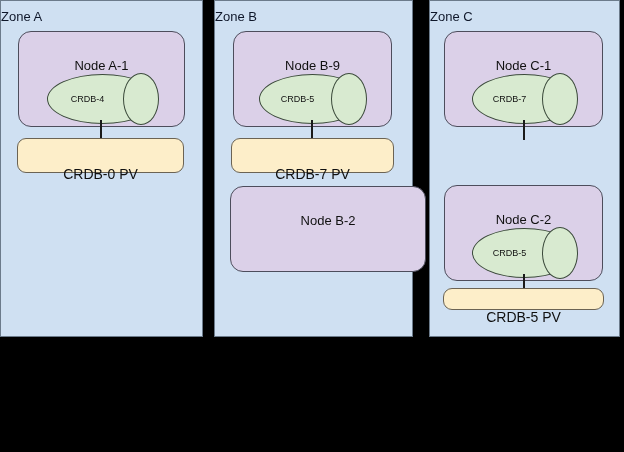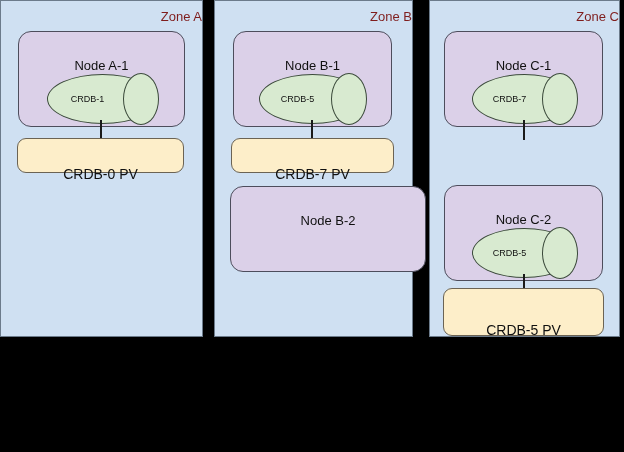--- a/index.html
+++ b/index.html
@@ -27,23 +27,23 @@
     background: #cfe0f2;
     border: 1px solid #6c7b8b;
     top: 0px;
     height: 337px;
   }
   .zone-label {
     position: absolute;
     left: 0;
     right: 0;
     top: 8px;
-    text-align: right;
+    text-align: left;
     font-size: 13px;
-    color: #7f1d1d;
+    color: #0f172a;
     line-height: 15px;
     white-space: nowrap;
   }
 
   
   .node {
     position: absolute;
     box-sizing: border-box;
     background: #dbd0e8;
     border: 1px solid #4d4d5c;
@@ -136,35 +136,35 @@
     <div class="zone-label">Zone A</div>
   </div>
 
   <div class="node" style="left:18px; top:31px; width:167px; height:96px;">
     <div class="node-label">Node A-1</div>
   </div>
 
   <div class="cyl" style="left:47px; top:74px; width:111px; height:50px;">
     <div class="cyl-body"></div>
     <div class="cyl-cap"></div>
-    <div class="cyl-label">CRDB-1</div>
+    <div class="cyl-label">CRDB-4</div>
   </div>
 
   <div class="connector" style="left:100px; top:120px; height:20px;"></div>
 
   <div class="pv" style="left:17px; top:138px; width:167px; height:35px;">
     <span class="pv-label">CRDB-0 PV</span>
   </div>
 
   <div class="zone" style="left:214px; width:199px;">
     <div class="zone-label">Zone B</div>
   </div>
 
   <div class="node" style="left:233px; top:31px; width:159px; height:96px;">
-    <div class="node-label">Node B-1</div>
+    <div class="node-label">Node B-9</div>
   </div>
 
   <div class="cyl" style="left:259px; top:74px; width:107px; height:50px;">
     <div class="cyl-body"></div>
     <div class="cyl-cap"></div>
     <div class="cyl-label">CRDB-5</div>
   </div>
 
   <div class="connector" style="left:311px; top:120px; height:20px;"></div>
 
@@ -198,17 +198,17 @@
   </div>
 
   <div class="cyl" style="left:472px; top:228px; width:105px; height:50px;">
     <div class="cyl-body"></div>
     <div class="cyl-cap"></div>
     <div class="cyl-label">CRDB-5</div>
   </div>
 
   <div class="connector" style="left:523px; top:274px; height:20px;"></div>
 
-  <div class="pv" style="left:443px; top:288px; width:161px; height:48px;">
+  <div class="pv" style="left:443px; top:288px; width:161px; height:22px;">
     <span class="pv-label">CRDB-5 PV</span>
   </div>
 
 </div>
 
 </body></html>

